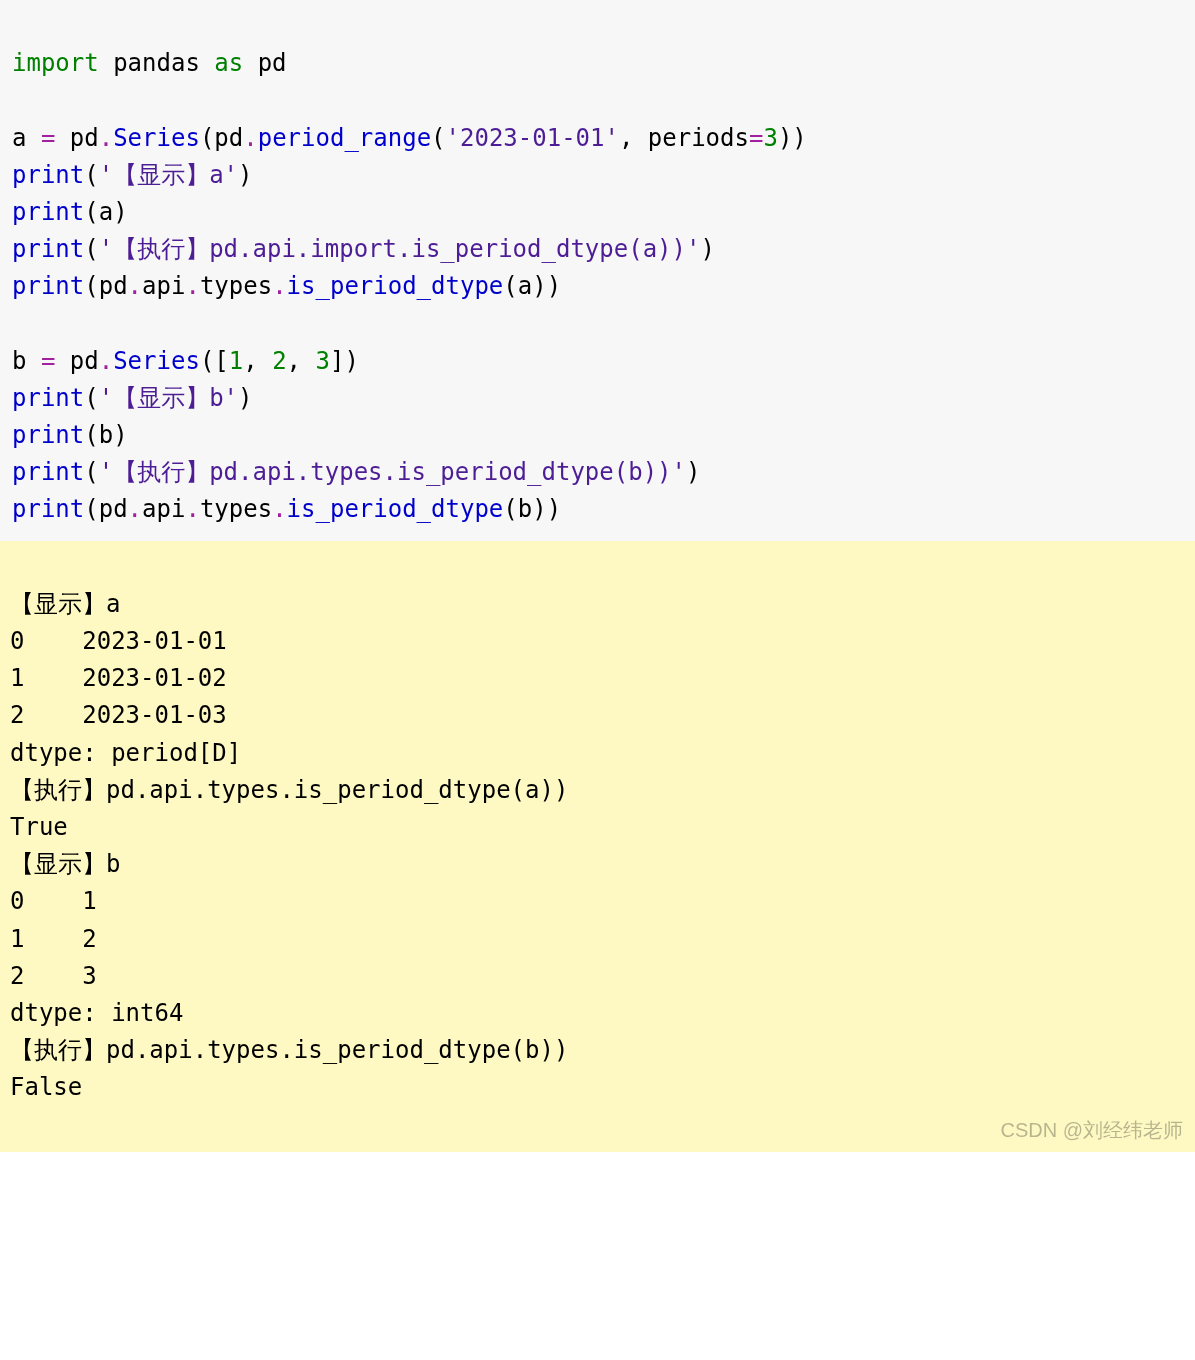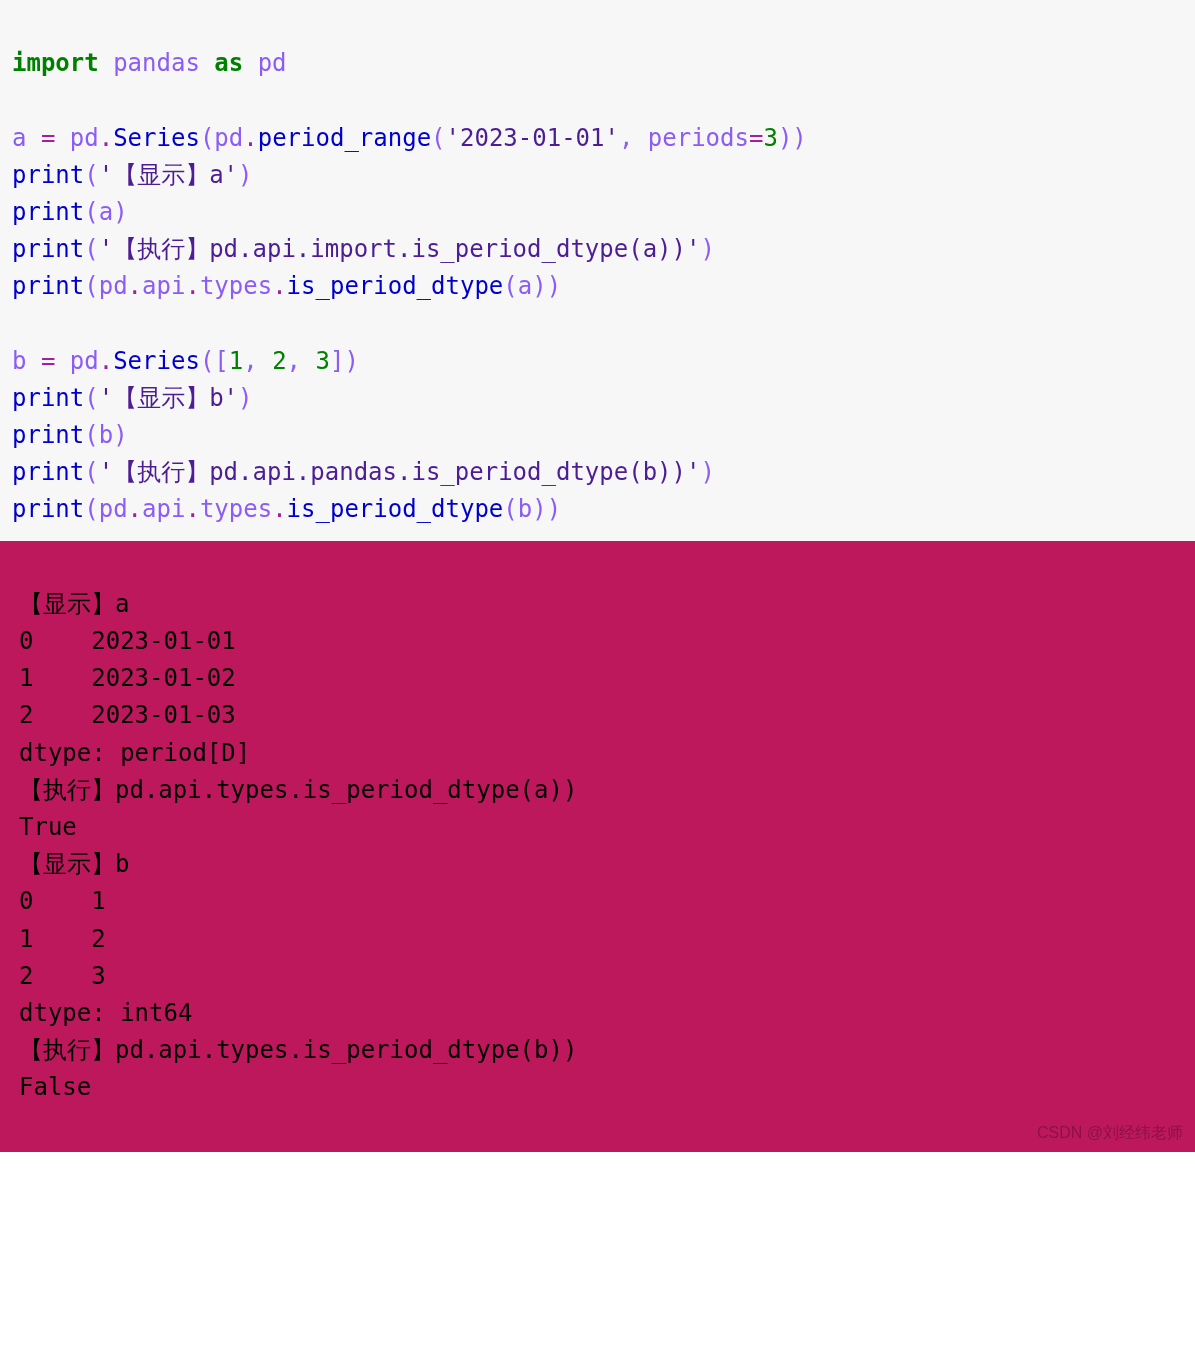--- a/index.html
+++ b/index.html
@@ -11,57 +11,57 @@
     background: #ffffff;
     width: 1195px;
   }
   .code-block {
     background: #f7f7f7;
     padding: 8px 12px 12px 12px;
     white-space: pre;
     color: #000000;
   }
   .output-block {
-    background: #be185d;
-    padding: 8px 19px;
+    background: #fef9c3;
+    padding: 8px 10px;
     white-space: pre;
     color: #000000;
     position: relative;
   }
-  .kw { color: #008000; font-weight: bold; }
+  .kw { color: #008000; font-weight: normal; }
   .op { color: #a020a0; }
   .fn { color: #0000cc; }
   .str { color: #4c1d95; }
   .num { color: #008000; }
-  .plain { color: #8b5cf6; }
+  .plain { color: #000000; }
   .watermark {
     position: absolute;
     right: 12px;
     bottom: 6px;
     color: rgba(0,0,0,0.28);
-    font-size: 16px;
+    font-size: 20px;
     font-family: sans-serif;
   }
 </style>
 </head>
 <body>
 
 <div class="code-block">
 <span><span class="kw">import</span><span class="plain"> pandas </span><span class="kw">as</span><span class="plain"> pd</span></span>
 
 <span><span class="plain">a </span><span class="op">=</span><span class="plain"> pd</span><span class="op">.</span><span class="fn">Series</span><span class="plain">(</span><span class="plain">pd</span><span class="op">.</span><span class="fn">period_range</span><span class="plain">(</span><span class="str">'2023-01-01'</span><span class="plain">, periods</span><span class="op">=</span><span class="num">3</span><span class="plain">))</span></span>
 <span><span class="fn">print</span><span class="plain">(</span><span class="str">'【显示】a'</span><span class="plain">)</span></span>
 <span><span class="fn">print</span><span class="plain">(</span><span class="plain">a</span><span class="plain">)</span></span>
 <span><span class="fn">print</span><span class="plain">(</span><span class="str">'【执行】pd.api.import.is_period_dtype(a))'</span><span class="plain">)</span></span>
 <span><span class="fn">print</span><span class="plain">(</span><span class="plain">pd</span><span class="op">.</span><span class="plain">api</span><span class="op">.</span><span class="plain">types</span><span class="op">.</span><span class="fn">is_period_dtype</span><span class="plain">(</span><span class="plain">a</span><span class="plain">))</span></span>
 
 <span><span class="plain">b </span><span class="op">=</span><span class="plain"> pd</span><span class="op">.</span><span class="fn">Series</span><span class="plain">([</span><span class="num">1</span><span class="plain">, </span><span class="num">2</span><span class="plain">, </span><span class="num">3</span><span class="plain">])</span></span>
 <span><span class="fn">print</span><span class="plain">(</span><span class="str">'【显示】b'</span><span class="plain">)</span></span>
 <span><span class="fn">print</span><span class="plain">(</span><span class="plain">b</span><span class="plain">)</span></span>
-<span><span class="fn">print</span><span class="plain">(</span><span class="str">'【执行】pd.api.pandas.is_period_dtype(b))'</span><span class="plain">)</span></span>
+<span><span class="fn">print</span><span class="plain">(</span><span class="str">'【执行】pd.api.types.is_period_dtype(b))'</span><span class="plain">)</span></span>
 <span><span class="fn">print</span><span class="plain">(</span><span class="plain">pd</span><span class="op">.</span><span class="plain">api</span><span class="op">.</span><span class="plain">types</span><span class="op">.</span><span class="fn">is_period_dtype</span><span class="plain">(</span><span class="plain">b</span><span class="plain">))</span></span>
 </div>
 <div class="output-block">
 <span>【显示】a</span>
 <span>0    2023-01-01</span>
 <span>1    2023-01-02</span>
 <span>2    2023-01-03</span>
 <span>dtype: period[D]</span>
 <span>【执行】pd.api.types.is_period_dtype(a))</span>
 <span>True</span>

